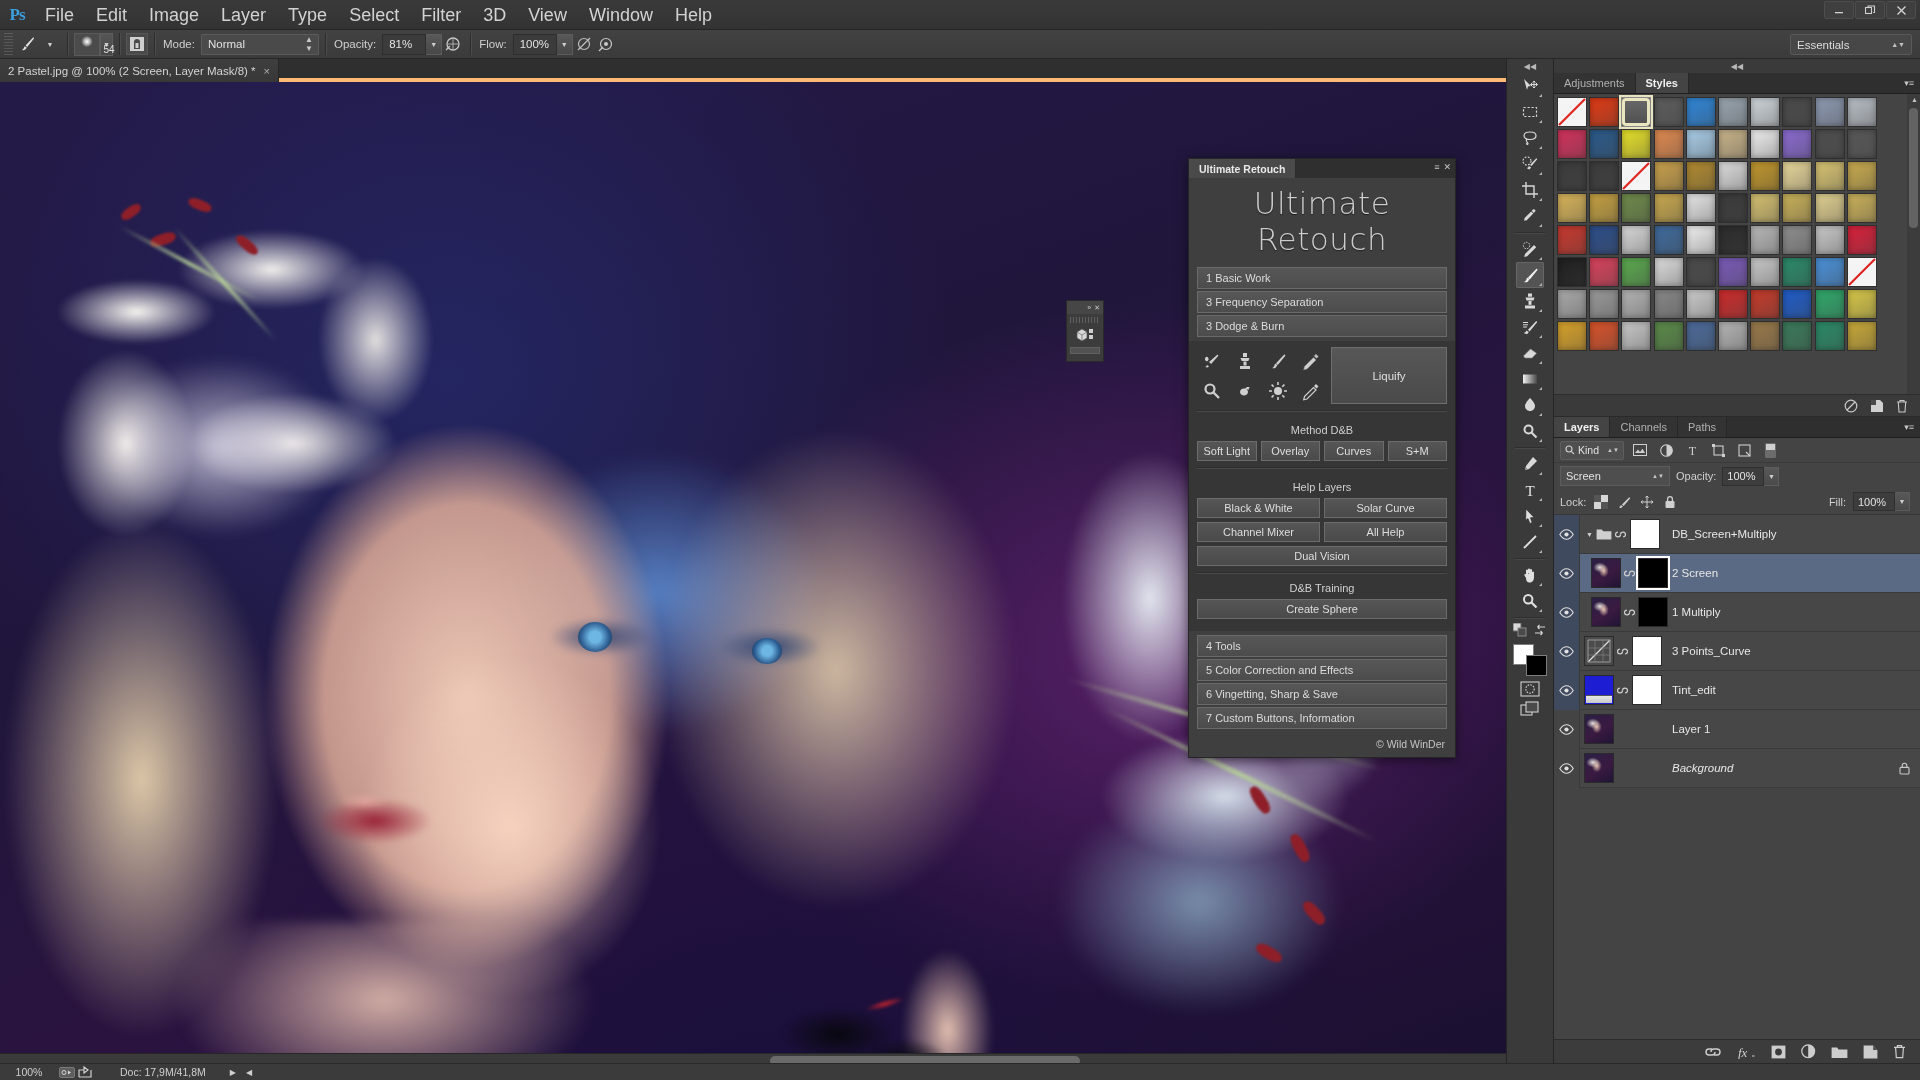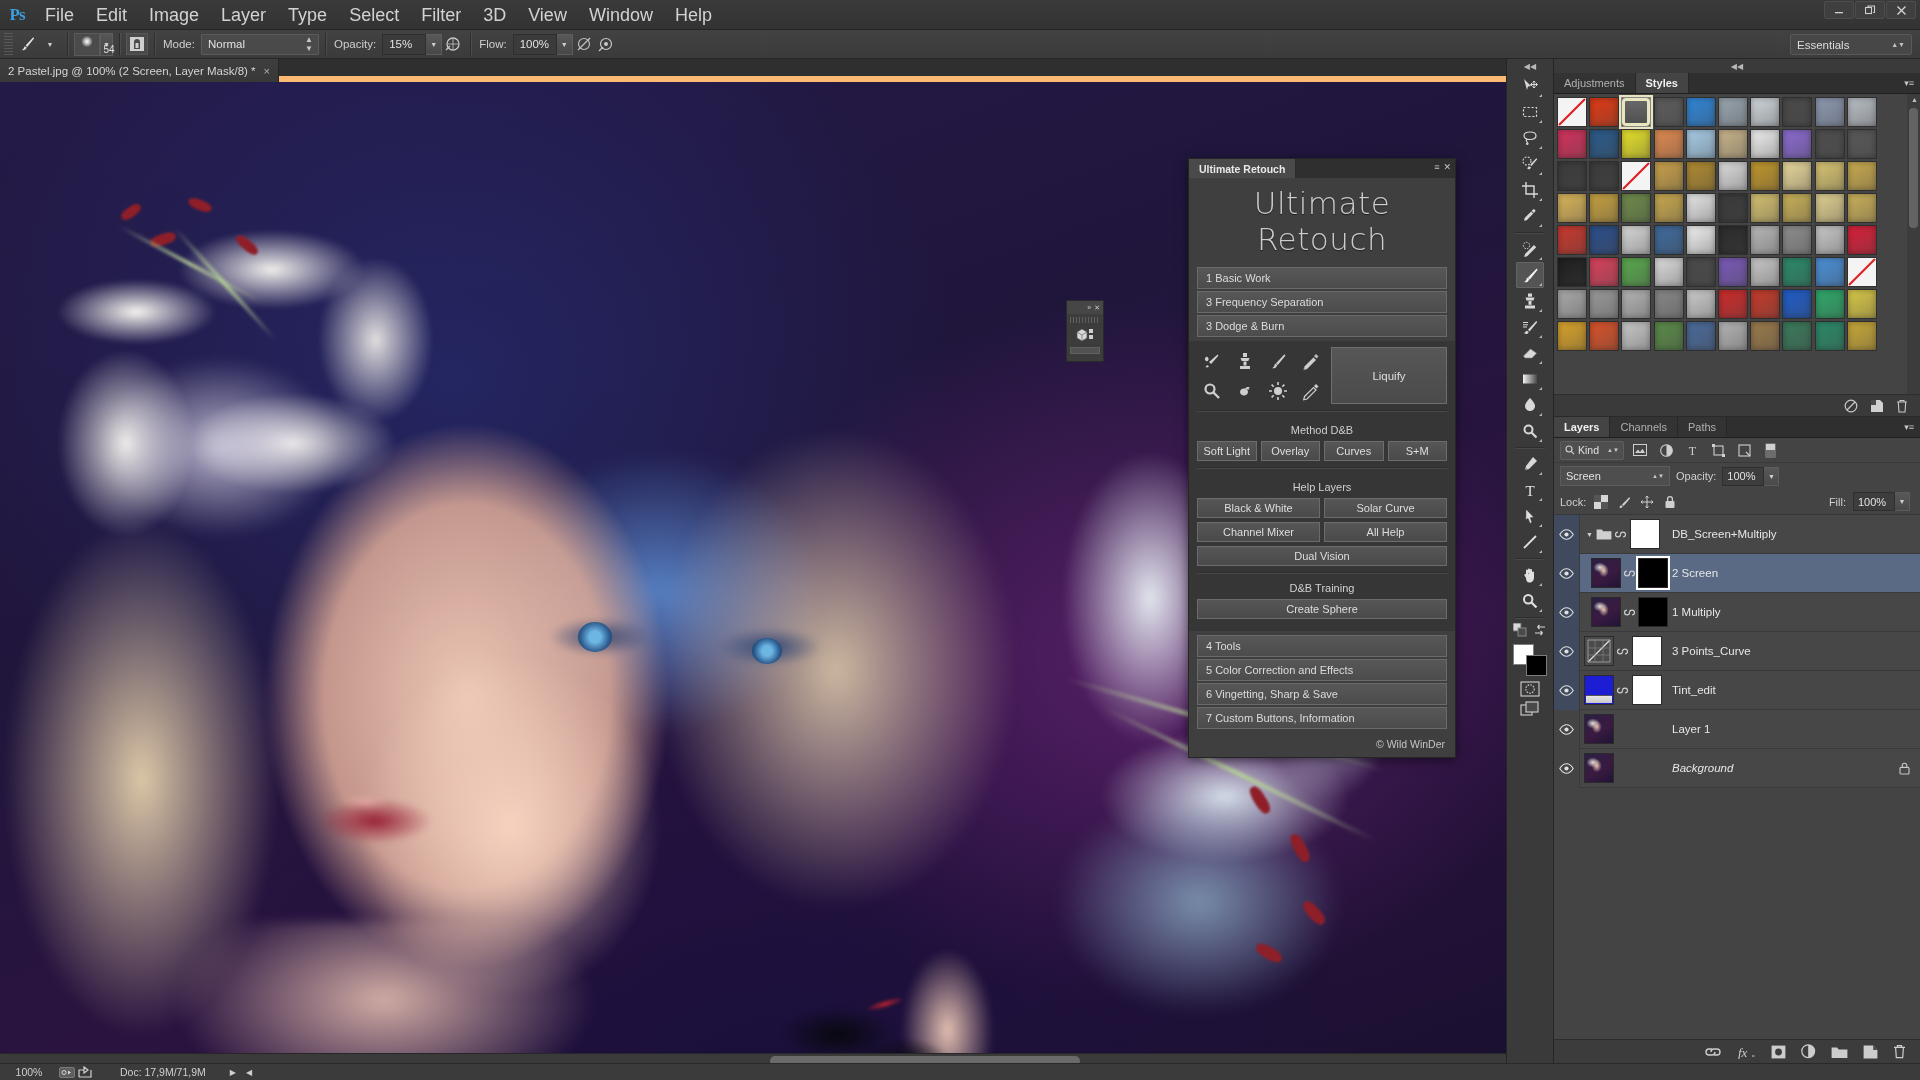--- a/index.html
+++ b/index.html
@@ -90,21 +90,21 @@
   .workspace-sel {
     position: absolute; right: 8px; top: 4px; width: 122px; height: 21px;
     background: #474747; border: 1px solid #595959; border-radius: 2px;
     display: flex; align-items: center; justify-content: space-between;
     padding: 0 6px; font-size: 11.5px; color: #dcdcdc;
   }
 
   
   .tabbar {
     position: absolute; left: 0; top: 59px; width: 1506px; height: 23px;
-    background: #2f2f2f; border-bottom: 6px solid #fdba74;
+    background: #2f2f2f; border-bottom: 4px solid #fdba74;
   }
   .doc-tab {
     height: 23px; display: inline-flex; align-items: center; padding: 0 8px;
     background: linear-gradient(#3e3e3e,#383838); border-right: 1px solid #262626;
     font-size: 11.5px; color: #d4d4d4; gap: 8px; max-width: 300px;
   }
   .doc-tab .x { font-size: 11px; color: #b0b0b0; }
 
   
   .canvas-area {
@@ -504,21 +504,21 @@
     </div>
     <div class="ob-sep"></div>
     <div class="ob-label">Mode:</div>
     <div class="ob-select">
       <span>Normal</span>
       <span class="arr">▲<br>▼</span>
     </div>
     <div class="ob-sep"></div>
     <div class="ob-label">Opacity:</div>
     <div style="display:flex">
-      <div class="ob-field">15%</div>
+      <div class="ob-field">81%</div>
       <div class="ob-drop">▼</div>
     </div>
     <div class="ob-icon">
       <svg width="18" height="18" viewBox="0 0 18 18">
           <circle cx="9" cy="9" r="6" fill="none" stroke="#c8c8c8" stroke-width="1.3"></circle>
           <path d="M4 9h10M9 4v10" stroke="#c8c8c8" stroke-width=".8"></path>
           <path d="M2 15l4-4" stroke="#c8c8c8" stroke-width="1.3"></path>
         </svg>
     </div>
     <div class="ob-sep"></div>
@@ -1348,18 +1348,18 @@
           <circle cx="5" cy="5.5" r="2" fill="none" stroke="#d8d8d8" stroke-width="1"></circle>
           <path d="M9 3.5l3 2-3 2z" fill="#d8d8d8"></path>
         </svg>
     </div>
     <div class="sb-icn">
       <svg width="14" height="12" viewBox="0 0 14 12">
           <path d="M1 11V4h5M6 1l4 3-4 3V1z" fill="none" stroke="#d0d0d0" stroke-width="1.2"></path>
           <path d="M1 11h12V4" fill="none" stroke="#d0d0d0" stroke-width="1.2"></path>
         </svg>
     </div>
-    <div class="sb-doc">Doc: 17,9M/71,9M</div>
+    <div class="sb-doc">Doc: 17,9M/41,8M</div>
     <div class="sb-arrow">▶</div>
     <div class="sb-arrow" style="margin-left:10px">◀</div>
   </div>
 
 </div>
 
 </body></html>

